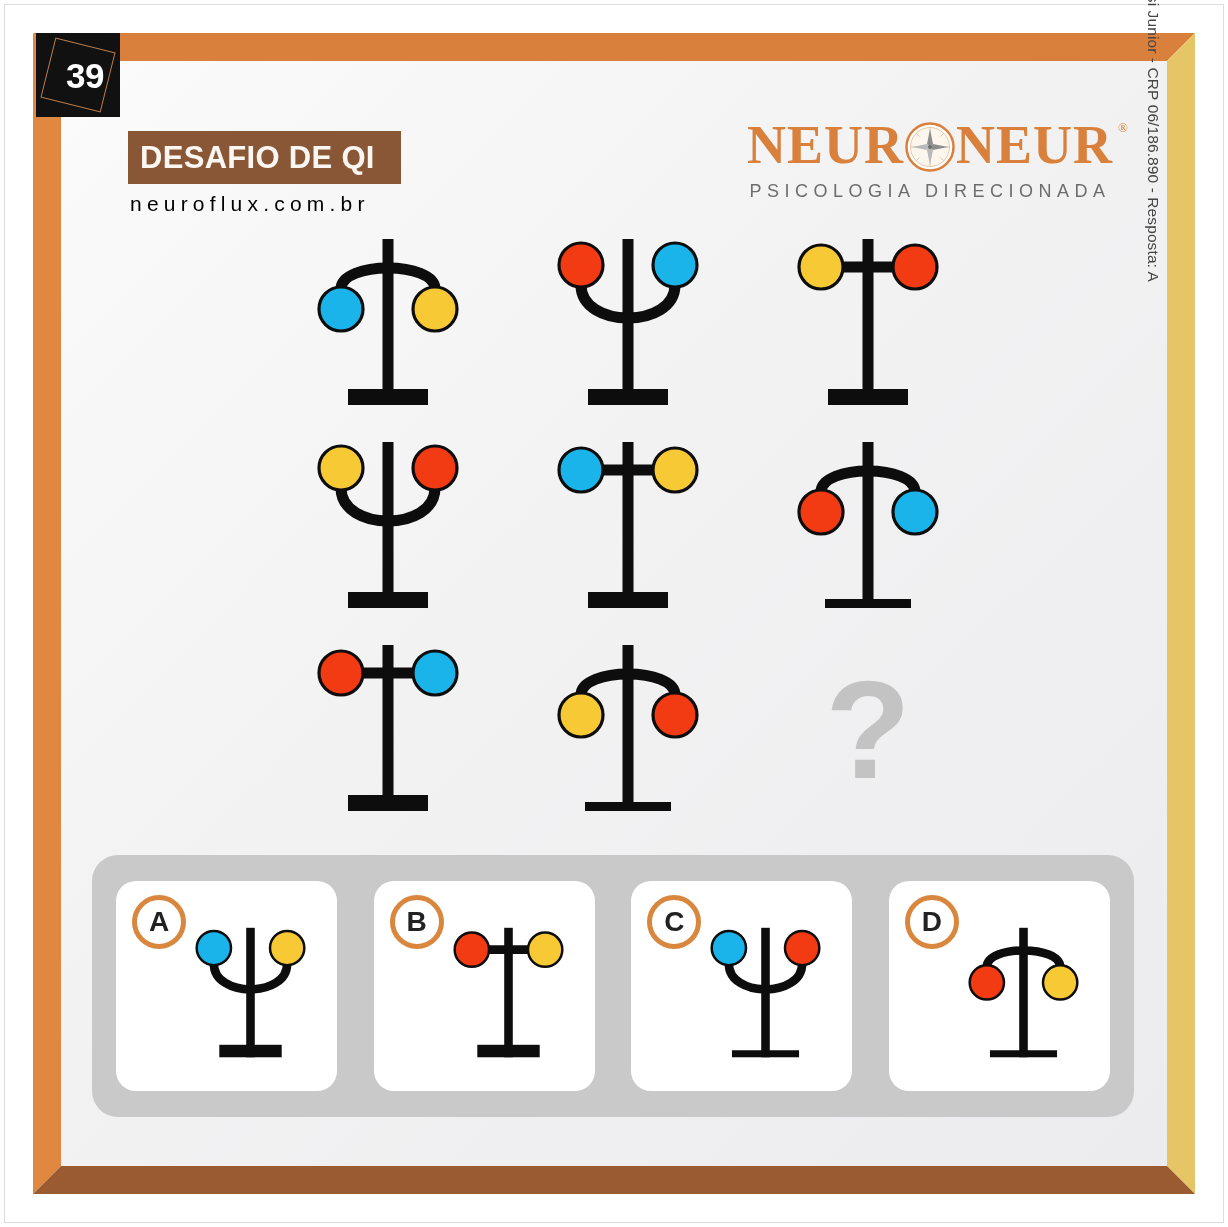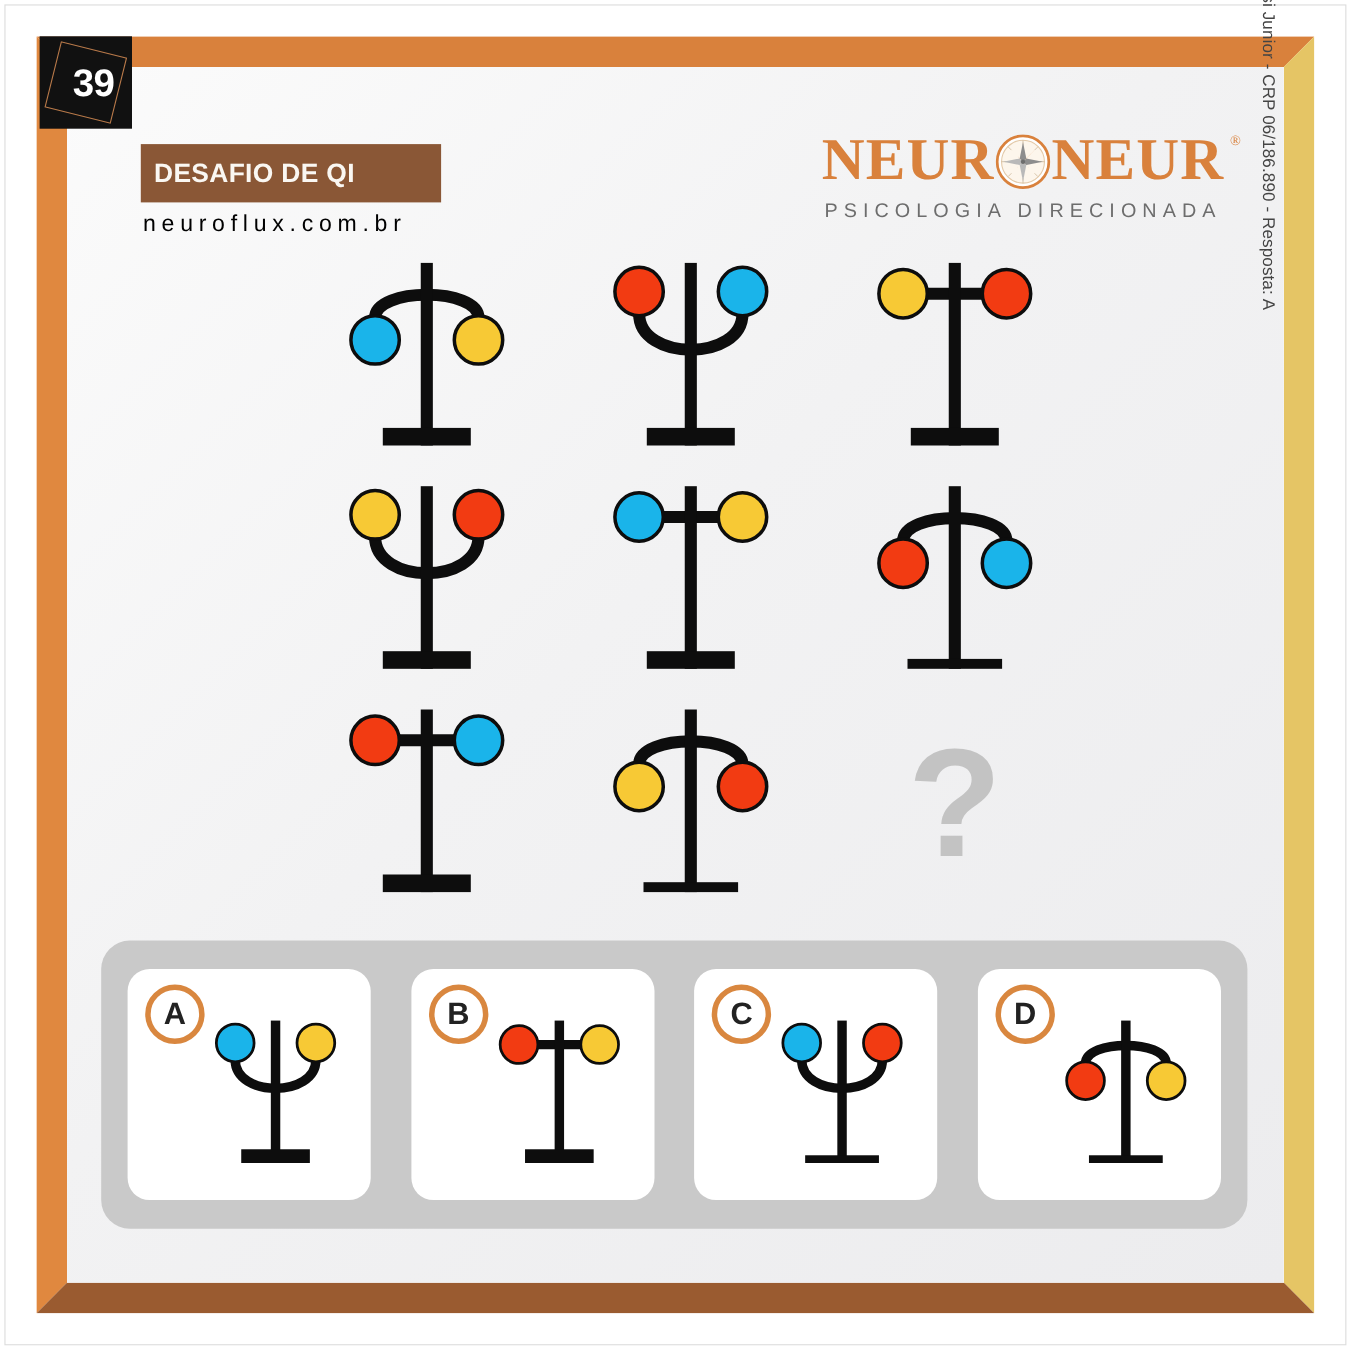--- a/index.html
+++ b/index.html
@@ -87,21 +87,21 @@
   
   .title-bar {
     position: absolute;
     left: 128px; top: 131px;
     width: 273px; height: 53px;
     background: #8a5736;
     display: flex; align-items: center;
   }
   .title-text {
     color: #faf7f2;
-    font-size: 24px;
+    font-size: 31px;
     font-weight: bold;
     letter-spacing: 0.3px;
     margin-left: 12px;
   }
   .site-url {
     position: absolute;
     left: 130px; top: 192px;
     color: #000000;
     font-size: 21px;
     letter-spacing: 5.2px;

